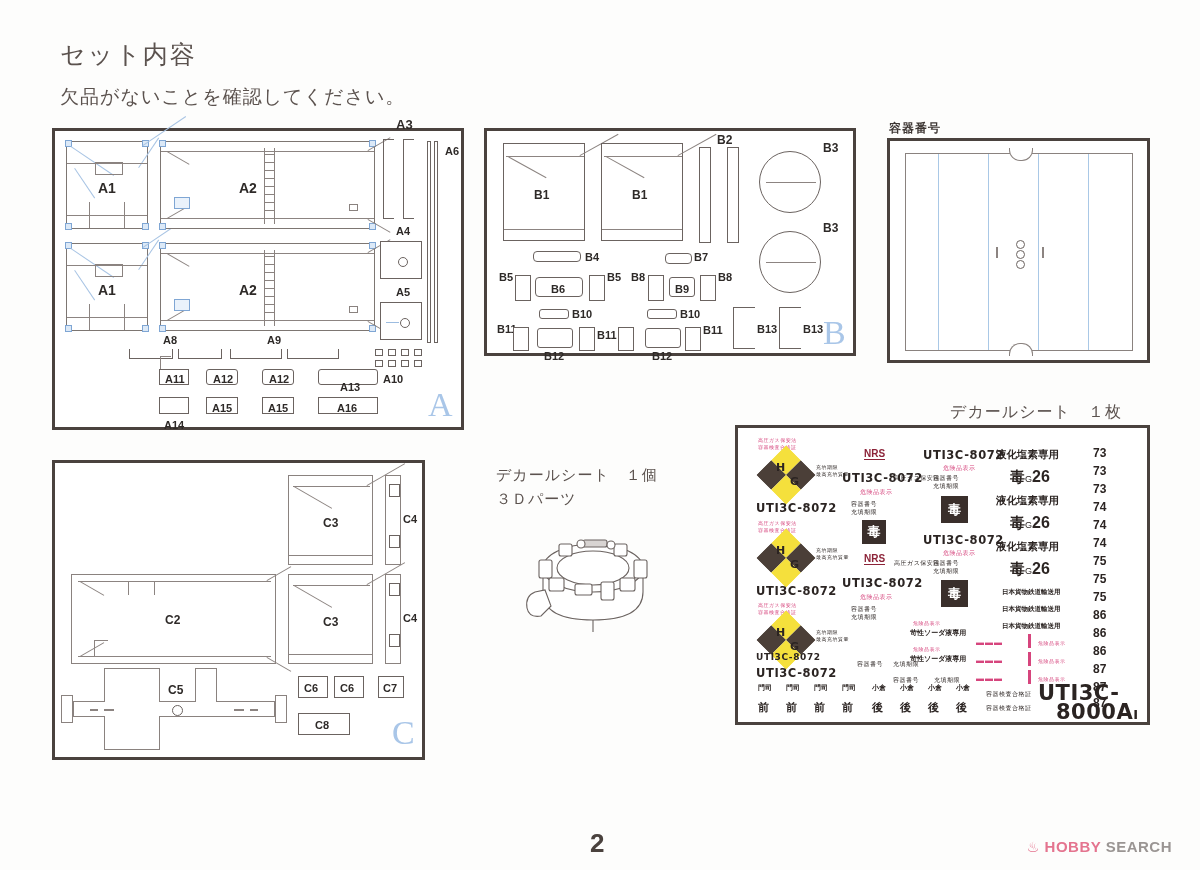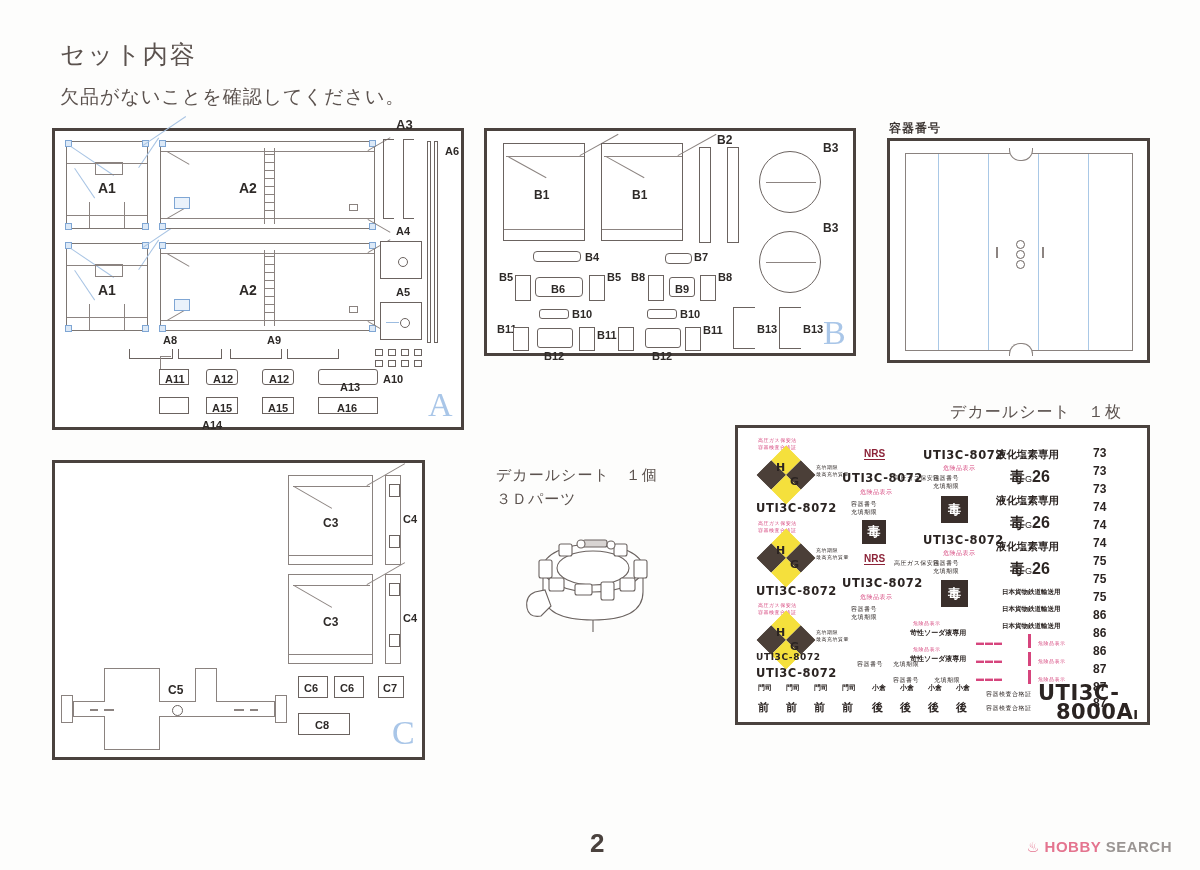--- a/index.html
+++ b/index.html
@@ -221,21 +221,21 @@
       <span class="lbl" style="left:6px;top:3px;">A12</span>
     </div>
     <div class="pt outline" style="left:207px;top:238px;width:32px;height:16px;border-radius:3px;">
       <span class="lbl" style="left:6px;top:3px;">A12</span>
     </div>
     <div class="pt outline" style="left:263px;top:238px;width:60px;height:16px;border-radius:3px;">
       <span class="lbl" style="left:21px;top:11px;">A13</span>
     </div>
 
     <div class="pt outline" style="left:104px;top:266px;width:30px;height:17px;">
-      <span class="lbl" style="left:4px;top:21px;margin-left:38px;">A14</span>
+      <span class="lbl" style="left:4px;top:21px;">A14</span>
     </div>
     <div class="pt outline" style="left:151px;top:266px;width:32px;height:17px;">
       <span class="lbl" style="left:5px;top:4px;">A15</span>
     </div>
     <div class="pt outline" style="left:207px;top:266px;width:32px;height:17px;">
       <span class="lbl" style="left:5px;top:4px;">A15</span>
     </div>
     <div class="pt outline" style="left:263px;top:266px;width:60px;height:17px;">
       <span class="lbl" style="left:18px;top:4px;">A16</span>
     </div>
@@ -332,20 +332,33 @@
       <div style="position:absolute;left:110px;top:96px;width:7px;height:7px;border:1px solid #6b6360;border-radius:50%;"></div>
       <div style="position:absolute;left:110px;top:106px;width:7px;height:7px;border:1px solid #6b6360;border-radius:50%;"></div>
       <div class="grayline" style="left:90px;top:93px;width:1.6px;height:11px;"></div>
       <div class="grayline" style="left:136px;top:93px;width:1.6px;height:11px;"></div>
     </div>
   </div>
 
   <div class="panel" id="panel-c" style="left:52px;top:460px;width:373px;height:300px;">
 
 
+    <div class="pt outline" style="left:16px;top:111px;width:205px;height:90px;border-color:#8a827f;">
+      <div class="grayline" style="left:6px;top:6px;width:193px;height:1px;"></div>
+      <div class="grayline" style="left:6px;bottom:6px;width:193px;height:1px;"></div>
+      <div class="grayline" style="left:8px;top:6px;width:28px;height:1px;transform:rotate(30deg);transform-origin:0 0;"></div>
+      <div class="grayline" style="right:8px;top:6px;width:28px;height:1px;transform:rotate(150deg);transform-origin:100% 0;"></div>
+      <div class="grayline" style="left:8px;bottom:6px;width:28px;height:1px;transform:rotate(-30deg);transform-origin:0 100%;"></div>
+      <div class="grayline" style="right:8px;bottom:6px;width:28px;height:1px;transform:rotate(-150deg);transform-origin:100% 100%;"></div>
+      <div class="grayline" style="left:56px;top:6px;width:1px;height:14px;"></div>
+      <div class="grayline" style="left:82px;top:6px;width:1px;height:14px;"></div>
+      <div class="grayline" style="left:22px;bottom:6px;width:1px;height:16px;"></div>
+      <div class="grayline" style="left:22px;bottom:22px;width:14px;height:1px;"></div>
+      <span class="lbl" style="left:93px;top:38px;font-size:12px;">C2</span>
+    </div>
 
     <div class="pt outline" style="left:233px;top:12px;width:85px;height:90px;border-color:#8a827f;">
       <div class="grayline" style="left:4px;top:10px;width:77px;height:1px;"></div>
       <div class="grayline" style="left:5px;top:10px;width:44px;height:1px;transform:rotate(30deg);transform-origin:0 0;"></div>
       <div class="grayline" style="right:5px;top:10px;width:44px;height:1px;transform:rotate(150deg);transform-origin:100% 0;"></div>
       <div class="grayline" style="left:0;bottom:8px;width:100%;height:1px;"></div>
       <span class="lbl" style="left:34px;top:40px;font-size:12px;">C3</span>
     </div>
     <div class="pt outline" style="left:233px;top:111px;width:85px;height:90px;border-color:#8a827f;">
       <div class="grayline" style="left:4px;top:10px;width:77px;height:1px;"></div>

